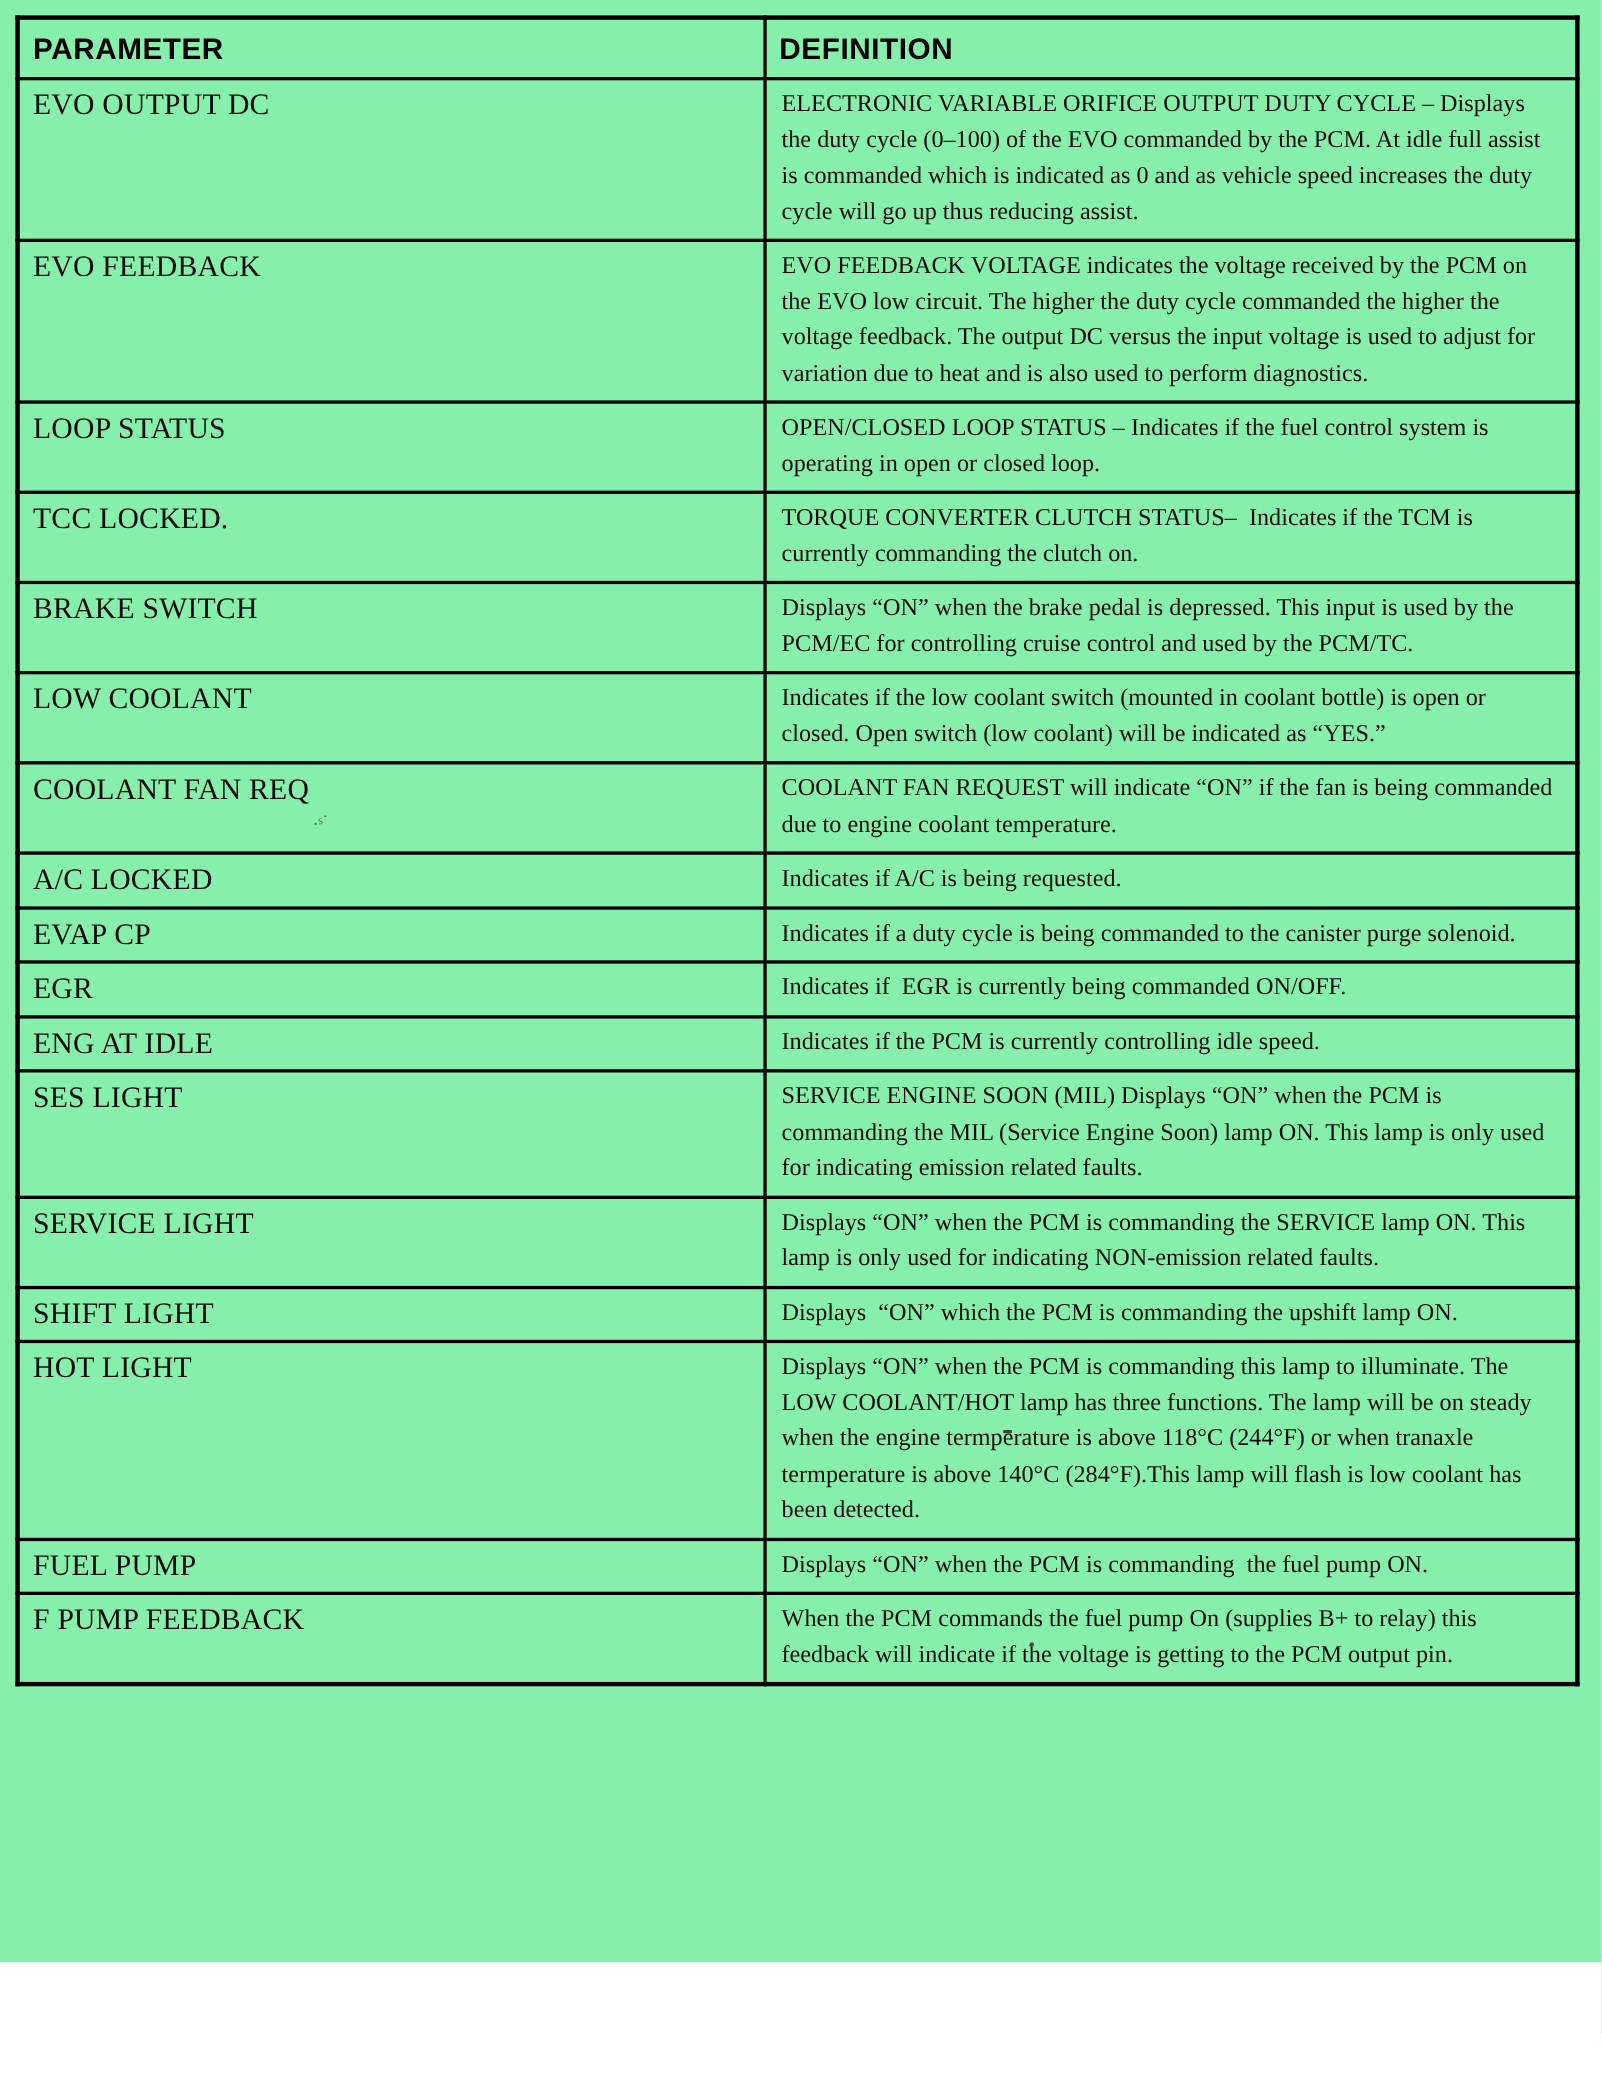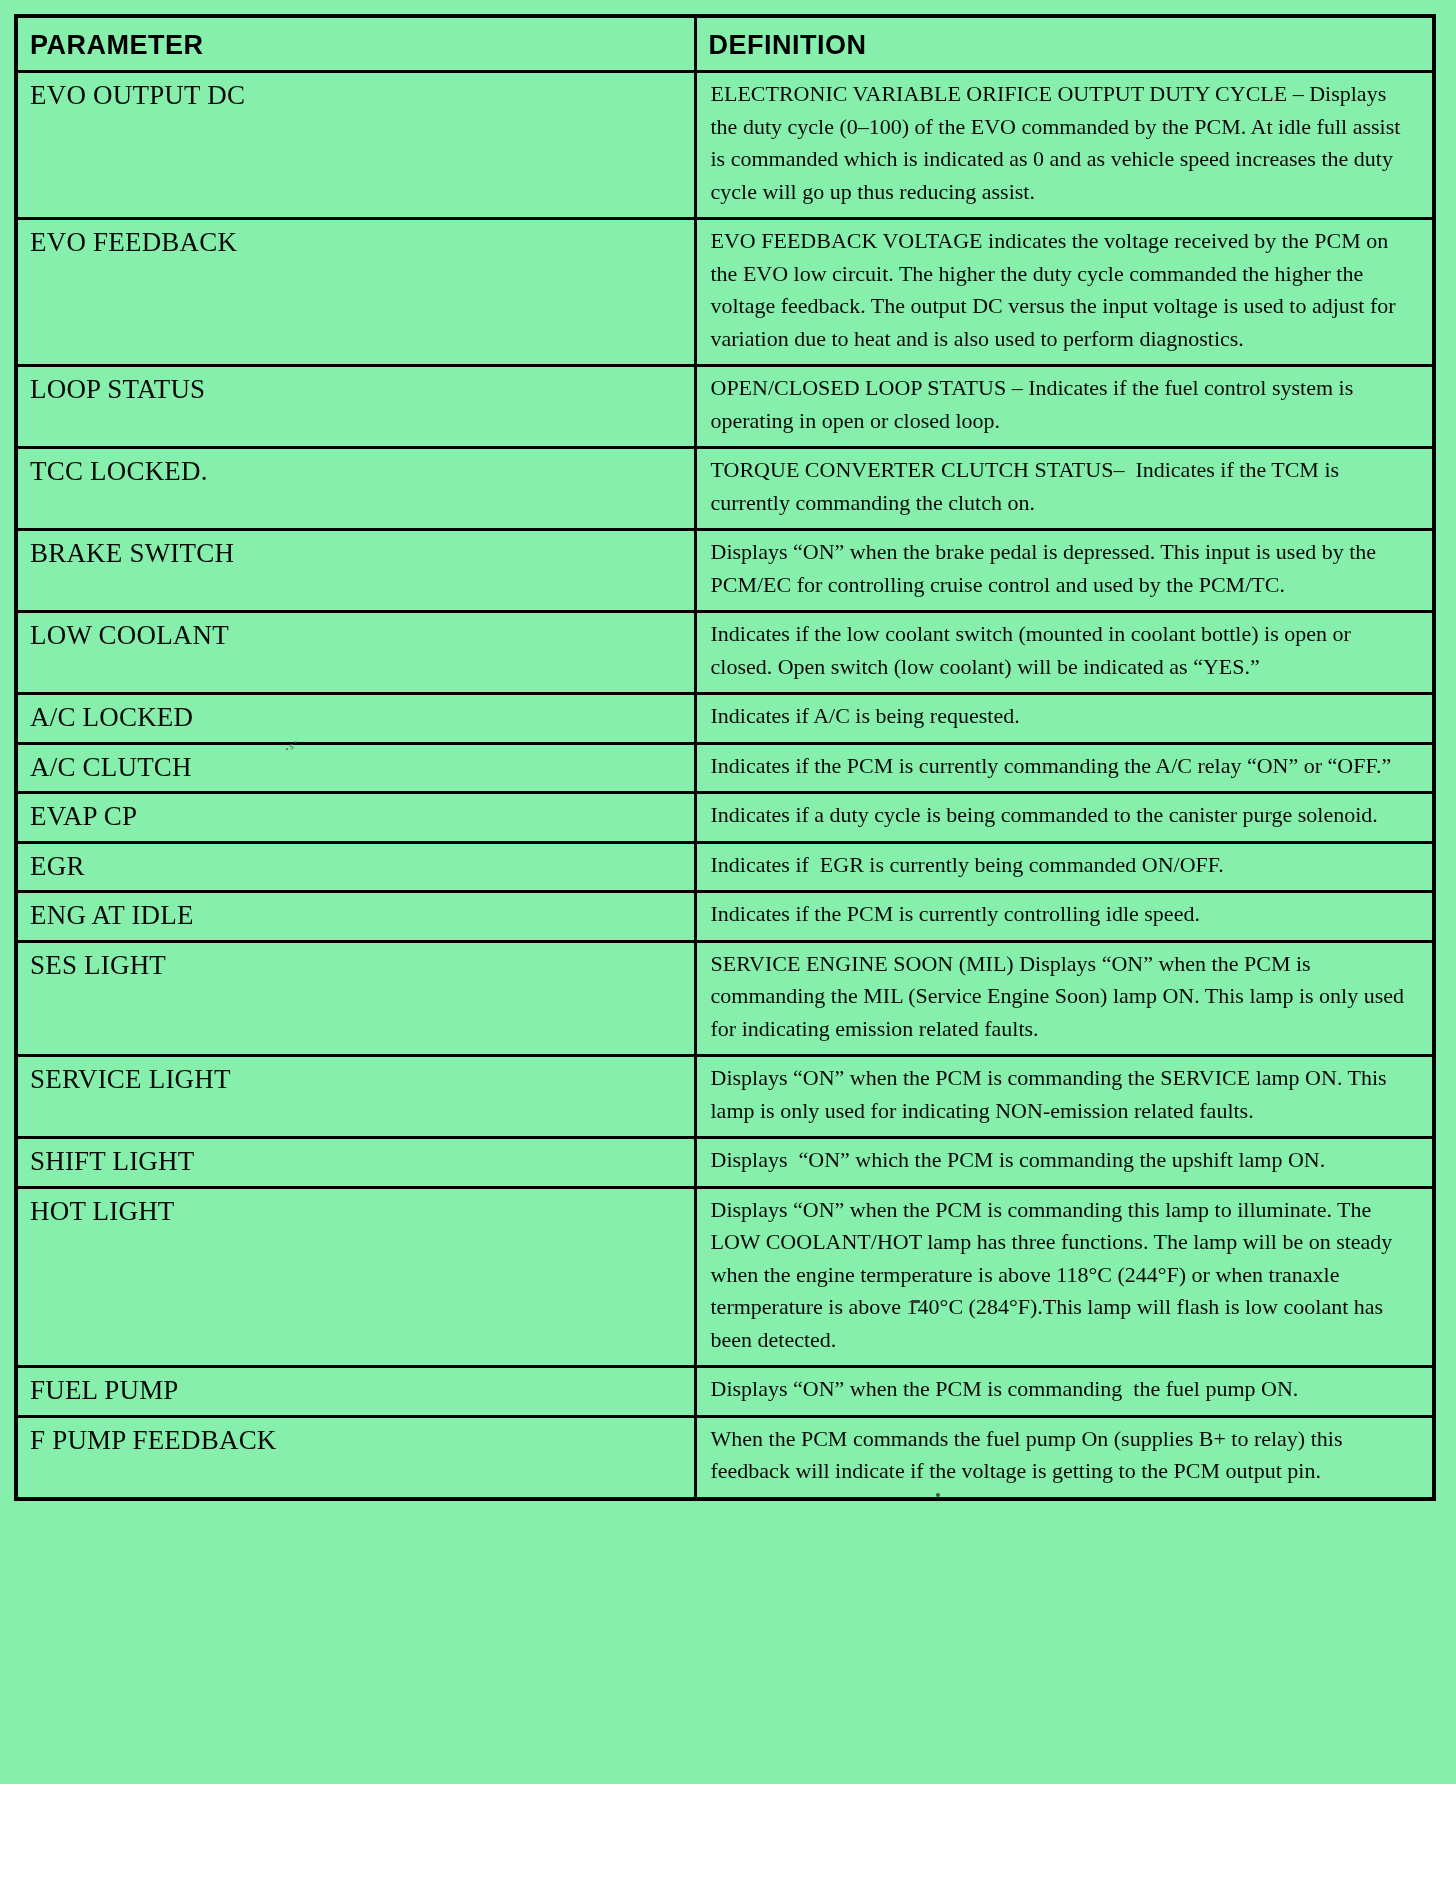--- a/index.html
+++ b/index.html
@@ -103,26 +103,26 @@
       </tr>
       <tr>
         <td class="param">BRAKE SWITCH</td>
         <td class="def">Displays “ON” when the brake pedal is depressed. This input is used by the PCM/EC for controlling cruise control and used by the PCM/TC.</td>
       </tr>
       <tr>
         <td class="param">LOW COOLANT</td>
         <td class="def">Indicates if the low coolant switch (mounted in coolant bottle) is open or closed. Open switch (low coolant) will be indicated as “YES.”</td>
       </tr>
       <tr>
+        <td class="param">COOLANT FAN REQ</td>
+        <td class="def">COOLANT FAN REQUEST will indicate “ON” if the fan is being commanded due to engine coolant temperature.</td>
+      </tr>
+      <tr>
         <td class="param">A/C LOCKED</td>
         <td class="def">Indicates if A/C is being requested.</td>
-      </tr>
-      <tr>
-        <td class="param">A/C CLUTCH</td>
-        <td class="def">Indicates if the PCM is currently commanding the A/C relay “ON” or “OFF.”</td>
       </tr>
       <tr>
         <td class="param">EVAP CP</td>
         <td class="def">Indicates if a duty cycle is being commanded to the canister purge solenoid.</td>
       </tr>
       <tr>
         <td class="param">EGR</td>
         <td class="def">Indicates if  EGR is currently being commanded ON/OFF.</td>
       </tr>
       <tr>

